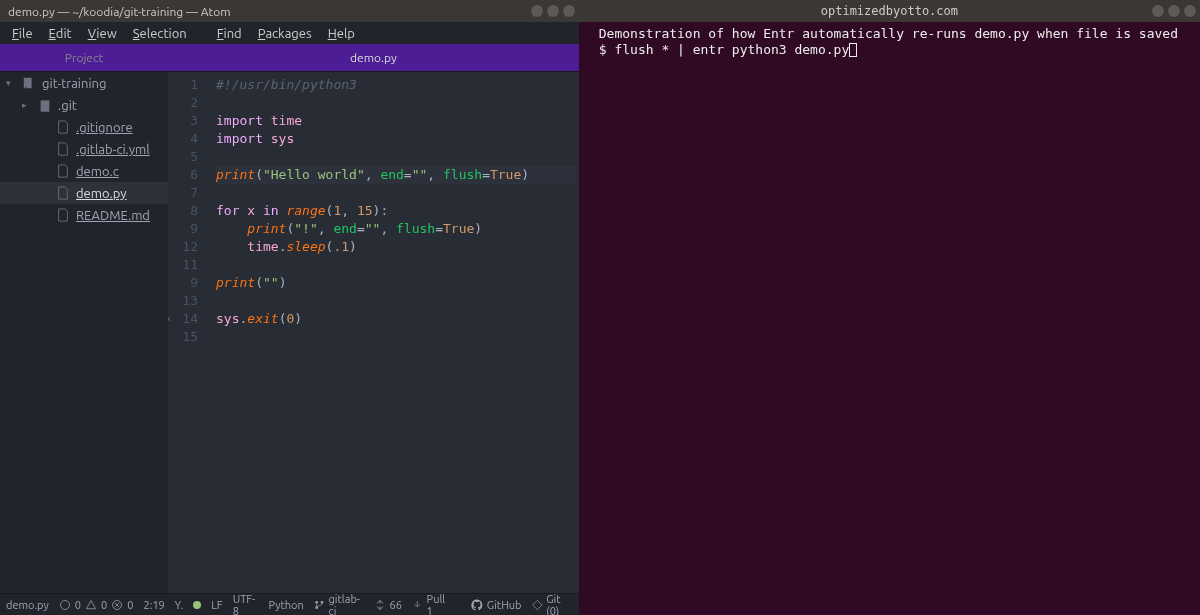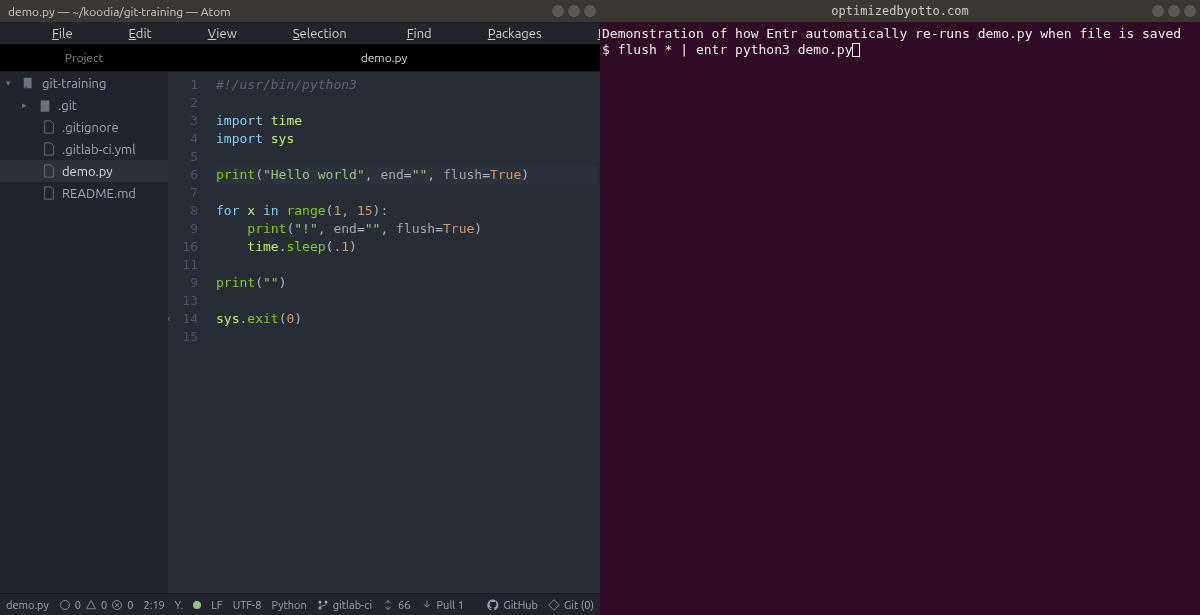--- a/index.html
+++ b/index.html
@@ -7,66 +7,66 @@
 .editor-pane { width:600px; height:615px; display:flex; flex-direction:column; background:#282c34; color:#abb2bf; }
 .term-pane { width:644px; height:615px; background:#300a24; color:#eee; font-family: "DejaVu Sans Mono", monospace; font-size:13px; display:flex; flex-direction:column; }
 
 .titlebar { height:22px; display:flex; align-items:center; background:#3a3735; color:#ccc; font-size:12px; position:relative; }
 .titlebar.center { justify-content:center; }
 .titlebar .title { padding-left:8px; }
 .win-btns { position:absolute; right:4px; display:flex; gap:4px; }
 .win-btns span { width:12px; height:12px; border-radius:6px; background:#5c5a58; display:inline-block; }
 
 .menubar { height:22px; display:flex; align-items:center; background:#21252b; color:#ccc; font-size:13px; gap:4px; padding:0 6px; }
-.menubar .menu { text-decoration:underline; text-decoration-color:transparent; padding:2px 6px;margin-left:40px; }
+.menubar .menu { text-decoration:underline; text-decoration-color:transparent; padding:2px 6px; }
 .menubar .menu:first-letter { text-decoration:underline; }
 .menubar .spacer { width:10px; }
 
-.tabs-row { height:28px; display:flex; background:#000000; border-bottom:1px solid #181a1f; }
+.tabs-row { height:28px; display:flex; background:#4c1d95; border-bottom:1px solid #181a1f; }
 .pane-tab { flex:1; display:flex; align-items:center; justify-content:center; color:#888; font-size:12px; }
 .pane-tab.active { color:#ddd; }
 
 .main { flex:1; display:flex; overflow:hidden; }
 .tree { width:168px; background:#21252b; color:#9da5b4; font-size:13px; overflow:auto; }
 .tree-item { display:flex; align-items:center; gap:6px; height:22px; padding-left:6px; }
 .tree-item.depth1 { padding-left:22px; }
-.tree-item.depth2 { padding-left:42px; }
+.tree-item.depth2 { padding-left:56px;text-decoration:underline; }
 .tree-item.selected { background:#2c313a; color:#d7dae0; }
 .icon { width:14px; height:14px; display:inline-flex; align-items:center; justify-content:center; font-size:11px; color:#6b717d; }
 .icon.folder { color:#6b717d; }
 .icon.file { color:#6b717d; }
 .icon svg { width:14px; height:14px; }
 .chev { width:10px; display:inline-block; font-size:9px; color:#6b717d; }
 
 .code-area { flex:1; display:flex; font-family: Menlo, "DejaVu Sans Mono", monospace; font-size:13px; line-height:18px; background:#282c34; position:relative; }
 .gutter { width:40px; text-align:right; color:#495162; padding:4px 10px 0 0; user-select:none; }
 .gutter div { height:18px; }
 .code { flex:1; padding:4px 3px 0 8px; white-space:pre; color:#abb2bf; }
 .code div { height:18px; }
 .highlight { background:#2c313c; }
 
 .cm { color:#5c6370; font-style:italic; }
-.kw { color:#7dd3fc; }
-.fn { color:#84cc16; }
+.kw { color:#f0abfc; }
+.fn { color:#f97316;font-style:italic; }
 .str { color:#98c379; }
 .num { color:#d19a66; }
-.nm { color:#bef264; }
+.nm { color:#f9a8d4; }
 .op { color:#abb2bf; }
 .bool { color:#d19a66; }
-.biv { color:#a3a3a3; }
+.biv { color:#22c55e; }
 
 .fold-chev { position:absolute; left:-2px; top:calc(4px + 13*18px); color:#6b717d; font-size:10px; }
 
 .status { height:22px; background:#21252b; border-top:1px solid #181a1f; display:flex; align-items:center; color:#9da5b4; font-size:11px; padding:0 6px; gap:10px; }
 .status .grow { flex:1; }
 .status .seg { display:flex; align-items:center; gap:4px; }
 .status svg { width:12px; height:12px; }
 .dot { width:8px;height:8px;border-radius:4px;background:#98c379;display:inline-block; }
 
-.term-body { flex:1; padding:4px 2px; }
+.term-body { flex:1; padding:4px 20px; }
 .term-body div { height:16px; }
 .cursor { display:inline-block; width:8px; height:14px; border:1px solid #eee; vertical-align:text-bottom; }
 </style>
 </head>
 <body>
 
 <div class="editor-pane">
   <div class="titlebar">
     <span class="title">demo.py — ~/koodia/git-training — Atom</span>
     <div class="win-btns">
@@ -115,20 +115,28 @@
             <span>.gitignore</span>
           </div>
           <div class="tree-item depth2">
             <span class="icon file">
               <svg viewBox="0 0 16 16" fill="currentColor">
                 <path d="M3 1h7l3 3v11H3z" fill="none" stroke="currentColor"></path>
               </svg>
             </span>
             <span>.gitlab-ci.yml</span>
           </div>
+          <div class="tree-item depth2">
+            <span class="icon file">
+              <svg viewBox="0 0 16 16" fill="currentColor">
+                <path d="M3 1h7l3 3v11H3z" fill="none" stroke="currentColor"></path>
+              </svg>
+            </span>
+            <span>demo.c</span>
+          </div>
           <div class="tree-item depth2 selected">
             <span class="icon file">
               <svg viewBox="0 0 16 16" fill="currentColor">
                 <path d="M3 1h7l3 3v11H3z" fill="none" stroke="currentColor"></path>
               </svg>
             </span>
             <span>demo.py</span>
           </div>
           <div class="tree-item depth2">
             <span class="icon file">
@@ -144,21 +152,21 @@
       <div class="gutter" id="gutter">
           <div>1</div>
           <div>2</div>
           <div>3</div>
           <div>4</div>
           <div>5</div>
           <div>6</div>
           <div>7</div>
           <div>8</div>
           <div>9</div>
-          <div>16</div>
+          <div>12</div>
           <div>11</div>
           <div>9</div>
           <div>13</div>
           <div>14</div>
           <div>15</div>
         </div>
       <div class="code" id="code"><div><span class="cm">#!/usr/bin/python3</span></div><div></div><div><span class="kw">import</span><span class="nm"> time</span></div><div><span class="kw">import</span><span class="nm"> sys</span></div><div></div><div class="highlight"><span class="fn">print</span><span class="op">(</span><span class="str">"Hello world"</span><span class="op">, </span><span class="biv">end</span><span class="op">=</span><span class="str">""</span><span class="op">, </span><span class="biv">flush</span><span class="op">=</span><span class="bool">True</span><span class="op">)</span></div><div></div><div><span class="kw">for</span><span class="nm"> x </span><span class="kw">in</span><span class="nm"> </span><span class="fn">range</span><span class="op">(</span><span class="num">1</span><span class="op">, </span><span class="num">15</span><span class="op">):</span></div><div><span class="nm">    </span><span class="fn">print</span><span class="op">(</span><span class="str">"!"</span><span class="op">, </span><span class="biv">end</span><span class="op">=</span><span class="str">""</span><span class="op">, </span><span class="biv">flush</span><span class="op">=</span><span class="bool">True</span><span class="op">)</span></div><div><span class="nm">    time</span><span class="op">.</span><span class="fn">sleep</span><span class="op">(</span><span class="num">.1</span><span class="op">)</span></div><div></div><div><span class="fn">print</span><span class="op">(</span><span class="str">""</span><span class="op">)</span></div><div></div><div><span class="nm">sys</span><span class="op">.</span><span class="fn">exit</span><span class="op">(</span><span class="num">0</span><span class="op">)</span></div><div></div></div>
       <div class="fold-chev">‹</div>
     </div>
   </div>

